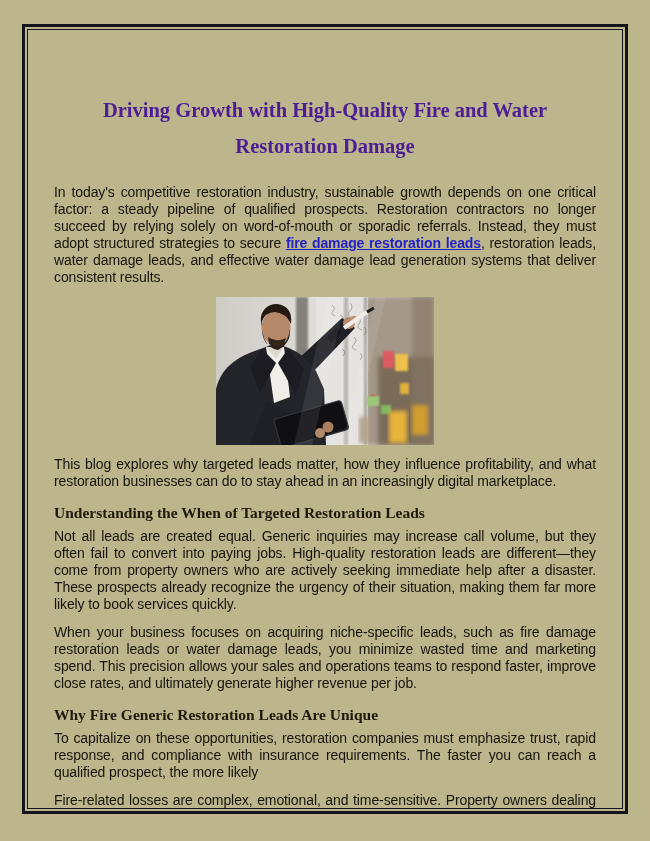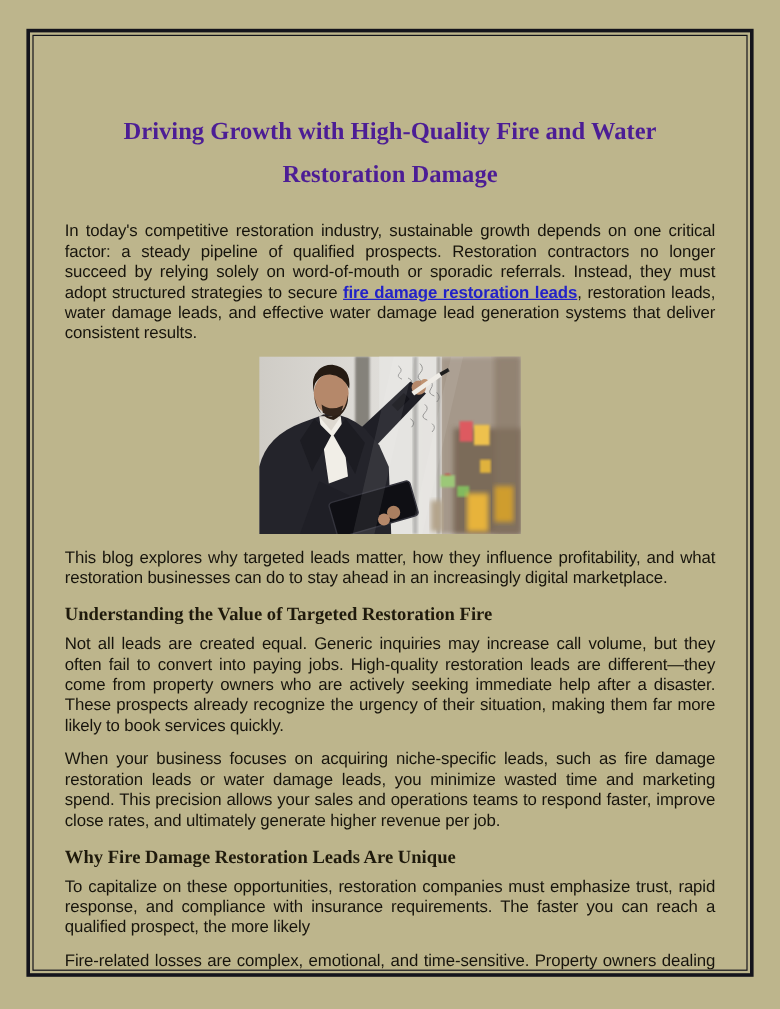--- a/index.html
+++ b/index.html
@@ -152,22 +152,22 @@
       <circle cx="104" cy="136" r="5" fill="#b5886a"></circle>
 
       <g fill="#ffffff" opacity="0.08">
         <polygon points="112,0 130,0 96,148 78,148"></polygon>
         <polygon points="160,0 170,0 136,148 126,148"></polygon>
       </g>
     </svg>
 
     <p class="body-par">This blog explores why targeted leads matter, how they influence profitability, and what restoration businesses can do to stay ahead in an increasingly digital marketplace.</p>
 
-    <h2 class="section-heading">Understanding the Value of Targeted Restoration Fire</h2>
+    <h2 class="section-heading">Understanding the When of Targeted Restoration Leads</h2>
     <p class="body-par">Not all leads are created equal. Generic inquiries may increase call volume, but they often fail to convert into paying jobs. High-quality restoration leads are different—they come from property owners who are actively seeking immediate help after a disaster. These prospects already recognize the urgency of their situation, making them far more likely to book services quickly.</p>
     <p class="body-par">When your business focuses on acquiring niche-specific leads, such as fire damage restoration leads or water damage leads, you minimize wasted time and marketing spend. This precision allows your sales and operations teams to respond faster, improve close rates, and ultimately generate higher revenue per job.</p>
 
-    <h2 class="section-heading">Why Fire Damage Restoration Leads Are Unique</h2>
+    <h2 class="section-heading">Why Fire Generic Restoration Leads Are Unique</h2>
     <p class="body-par">To capitalize on these opportunities, restoration companies must emphasize trust, rapid response, and compliance with insurance requirements. The faster you can reach a qualified prospect, the more likely</p>
     <p class="body-par">Fire-related losses are complex, emotional, and time-sensitive. Property owners dealing with smoke, soot, and structural damage are often overwhelmed and need immediate professional support. This is why fire damage restoration leads tend to convert at higher rates when handled correctly.</p>
 
   </div>
 </div>
 
 </body></html>

